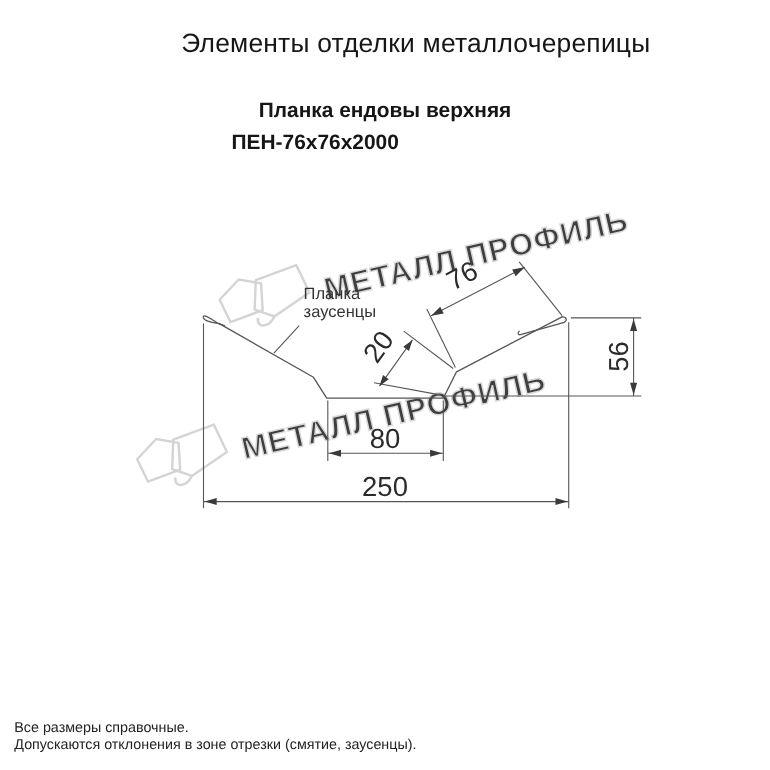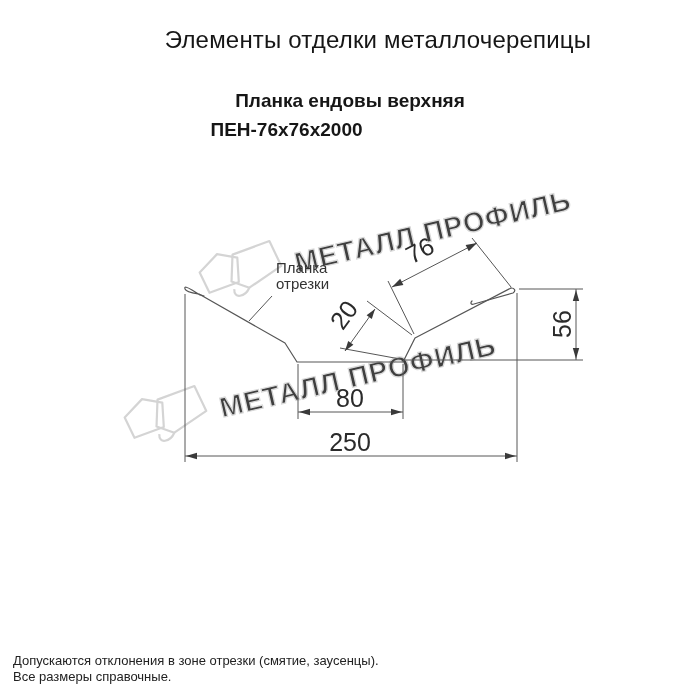--- a/index.html
+++ b/index.html
@@ -108,21 +108,21 @@
       <polygon fill="#3a3a3a" stroke="none" points="345,351 353.4,344.8 348.2,341"></polygon>
       <polygon fill="#3a3a3a" stroke="none" points="375,309 371.8,319 366.6,315.2"></polygon>
       <text class="dim-num" x="351" y="320" text-anchor="middle" transform="rotate(-54 351 320)" stroke="none">20</text>
     </g>
 
     <line x1="272" y1="296" x2="249" y2="321" stroke="#565656" stroke-width="1"></line>
   </svg>
 
   <div class="face-label">
     <div>Планка</div>
-    <div>отрезки</div>
+    <div>заусенцы</div>
   </div>
 
   <div class="notes">
+    <div>Все размеры справочные.</div>
     <div>Допускаются отклонения в зоне отрезки (смятие, заусенцы).</div>
-    <div>Все размеры справочные.</div>
   </div>
 
 </div>
 
 </body></html>

